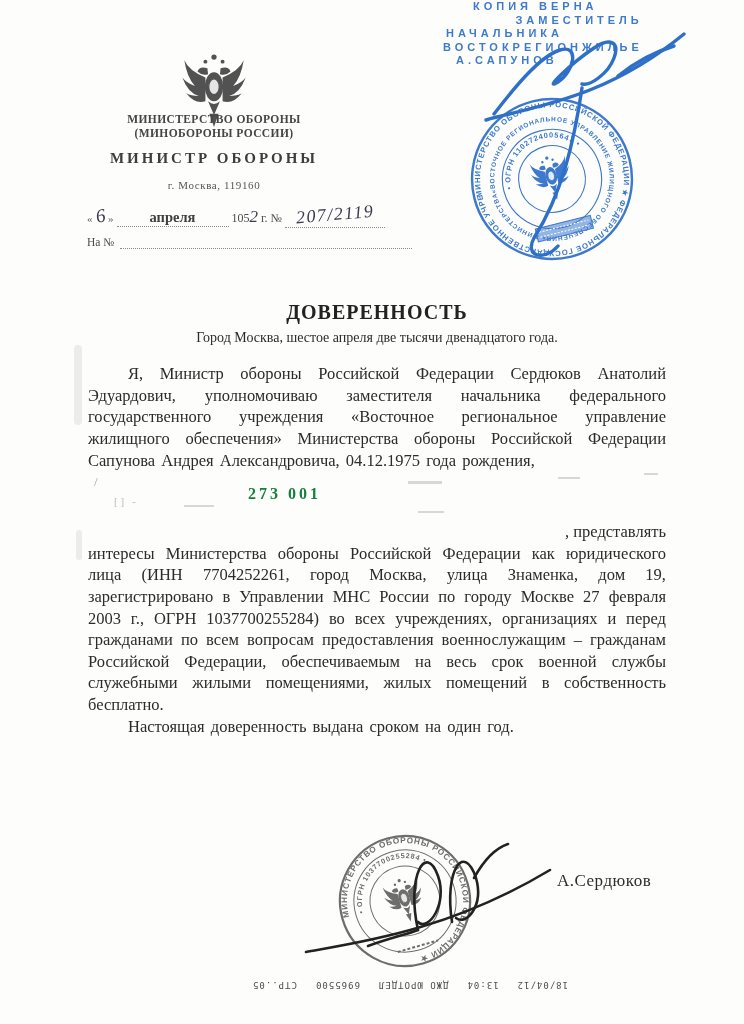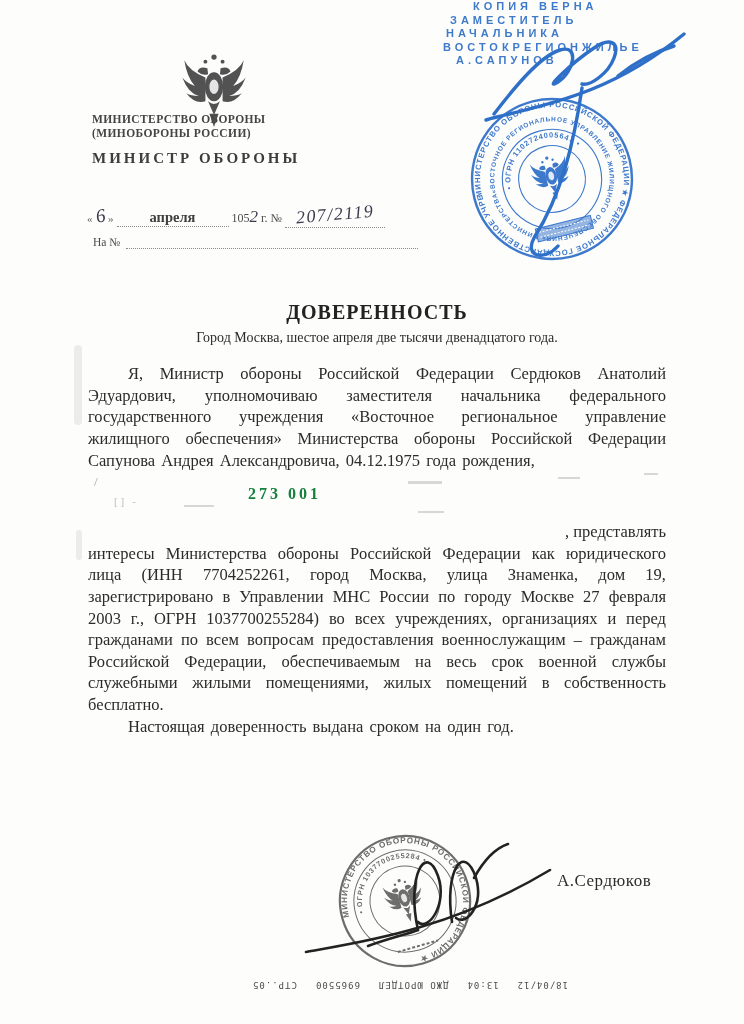--- a/index.html
+++ b/index.html
@@ -11,48 +11,48 @@
   }
 
   
   .copy-stamp {
     position:absolute; left:443px; top:0;
     color:#2e6fc8; font-family:"Liberation Sans", sans-serif;
     font-weight:bold; font-size:11px; letter-spacing:4px;
     line-height:13.5px; opacity:.92; white-space:nowrap;
   }
   .copy-stamp .l0{ padding-left:30px; }
-  .copy-stamp .l1{ padding-left:7px; }
+  .copy-stamp .l1{ padding-left:7px;text-align:right; }
   .copy-stamp .l2{ padding-left:3px; }
   .copy-stamp .l3{ padding-left:0; }
   .copy-stamp .l4{ padding-left:13px; }
 
   .blue-sig { position:absolute; left:478px; top:18px; width:222px; height:250px; color:#2e6fc8; z-index:3; }
   .blue-seal { position:absolute; left:468px; top:95px; width:168px; height:168px; color:#2d6ec9; opacity:.92; transform:rotate(-14deg); z-index:2; }
 
   
   .coat-of-arms { position:absolute; left:181px; top:50px; width:66px; height:84px; color:#3b3b3b; opacity:.88; }
   .org-block {
-    position:absolute; left:92px; top:113px; width:244px; 
+    position:absolute; left:92px; top:113px; width:244px; text-align:center;
     font-weight:bold; font-size:11.5px; line-height:13.5px; color:#454545; letter-spacing:.4px;
   }
   .post-title { margin-top:12px; font-size:15px; letter-spacing:3px; color:#3d3d3d; }
   .city-line  { margin-top:13px; font-weight:normal; font-size:11px; letter-spacing:.6px; color:#555; }
 
   
   .dateline { position:absolute; left:87px; top:205px; width:340px; font-size:12px; color:#4a4a4a; white-space:nowrap; }
   .dateline .q { font-size:11px; color:#666; }
   .hand { font-style:italic; color:#3c3c50; font-family:"Liberation Serif", serif; }
   .hand.day { font-size:19px; display:inline-block; transform:rotate(-10deg); padding:0 3px; }
   .hand.yr  { font-size:17px; }
   .hand.num { font-size:18px; letter-spacing:1.5px; display:inline-block; transform:rotate(-5deg) translateY(-2px); }
   .dot { display:inline-block; border-bottom:1px dotted #8a8a8a; text-align:center; vertical-align:baseline; }
   .dot.month { width:112px; font-weight:bold; font-size:14.5px; color:#3f3f3f; }
   .dot.numl  { width:100px; }
-  .refline { position:absolute; left:87px; top:236px; font-size:11.5px; color:#4a4a4a;margin-left:6px; }
+  .refline { position:absolute; left:87px; top:236px; font-size:11.5px; color:#4a4a4a; }
   .refline .dot.ref { width:292px; margin-left:6px; }
 
   
   .body-text { position:absolute; left:88px; top:302px; width:578px; font-size:16.5px; line-height:21.6px; }
   .doc-title { text-align:center; font-weight:bold; font-size:20px; letter-spacing:1px; color:#222; }
   .doc-sub   { text-align:center; font-size:14px; margin-top:3px; }
   .para { text-align:justify; word-spacing:2px; }
   .para.ind { text-indent:40px; }
   .para.p1 { margin-top:15px; }
   .erased { position:relative; height:50px; }
@@ -150,20 +150,21 @@
   </svg>
 
   <svg class="coat-of-arms" viewBox="0 0 100 120">
     <use href="#eagle" x="0" y="0" width="100" height="120"></use>
   </svg>
 
   <div class="org-block">
     <div>МИНИСТЕРСТВО ОБОРОНЫ</div>
     <div>(МИНОБОРОНЫ РОССИИ)</div>
     <div class="post-title">МИНИСТР ОБОРОНЫ</div>
+    <div class="city-line">г. Москва, 119160</div>
   </div>
 
   <div class="dateline">
     <span class="q">«</span><span class="hand day">6</span><span class="q">»</span>
     <span class="dot month">апреля</span>
     <span>105</span><span class="hand yr">2</span>
     <span>г. №</span>
     <span class="dot numl"><span class="hand num">207/2119</span></span>
   </div>
 

